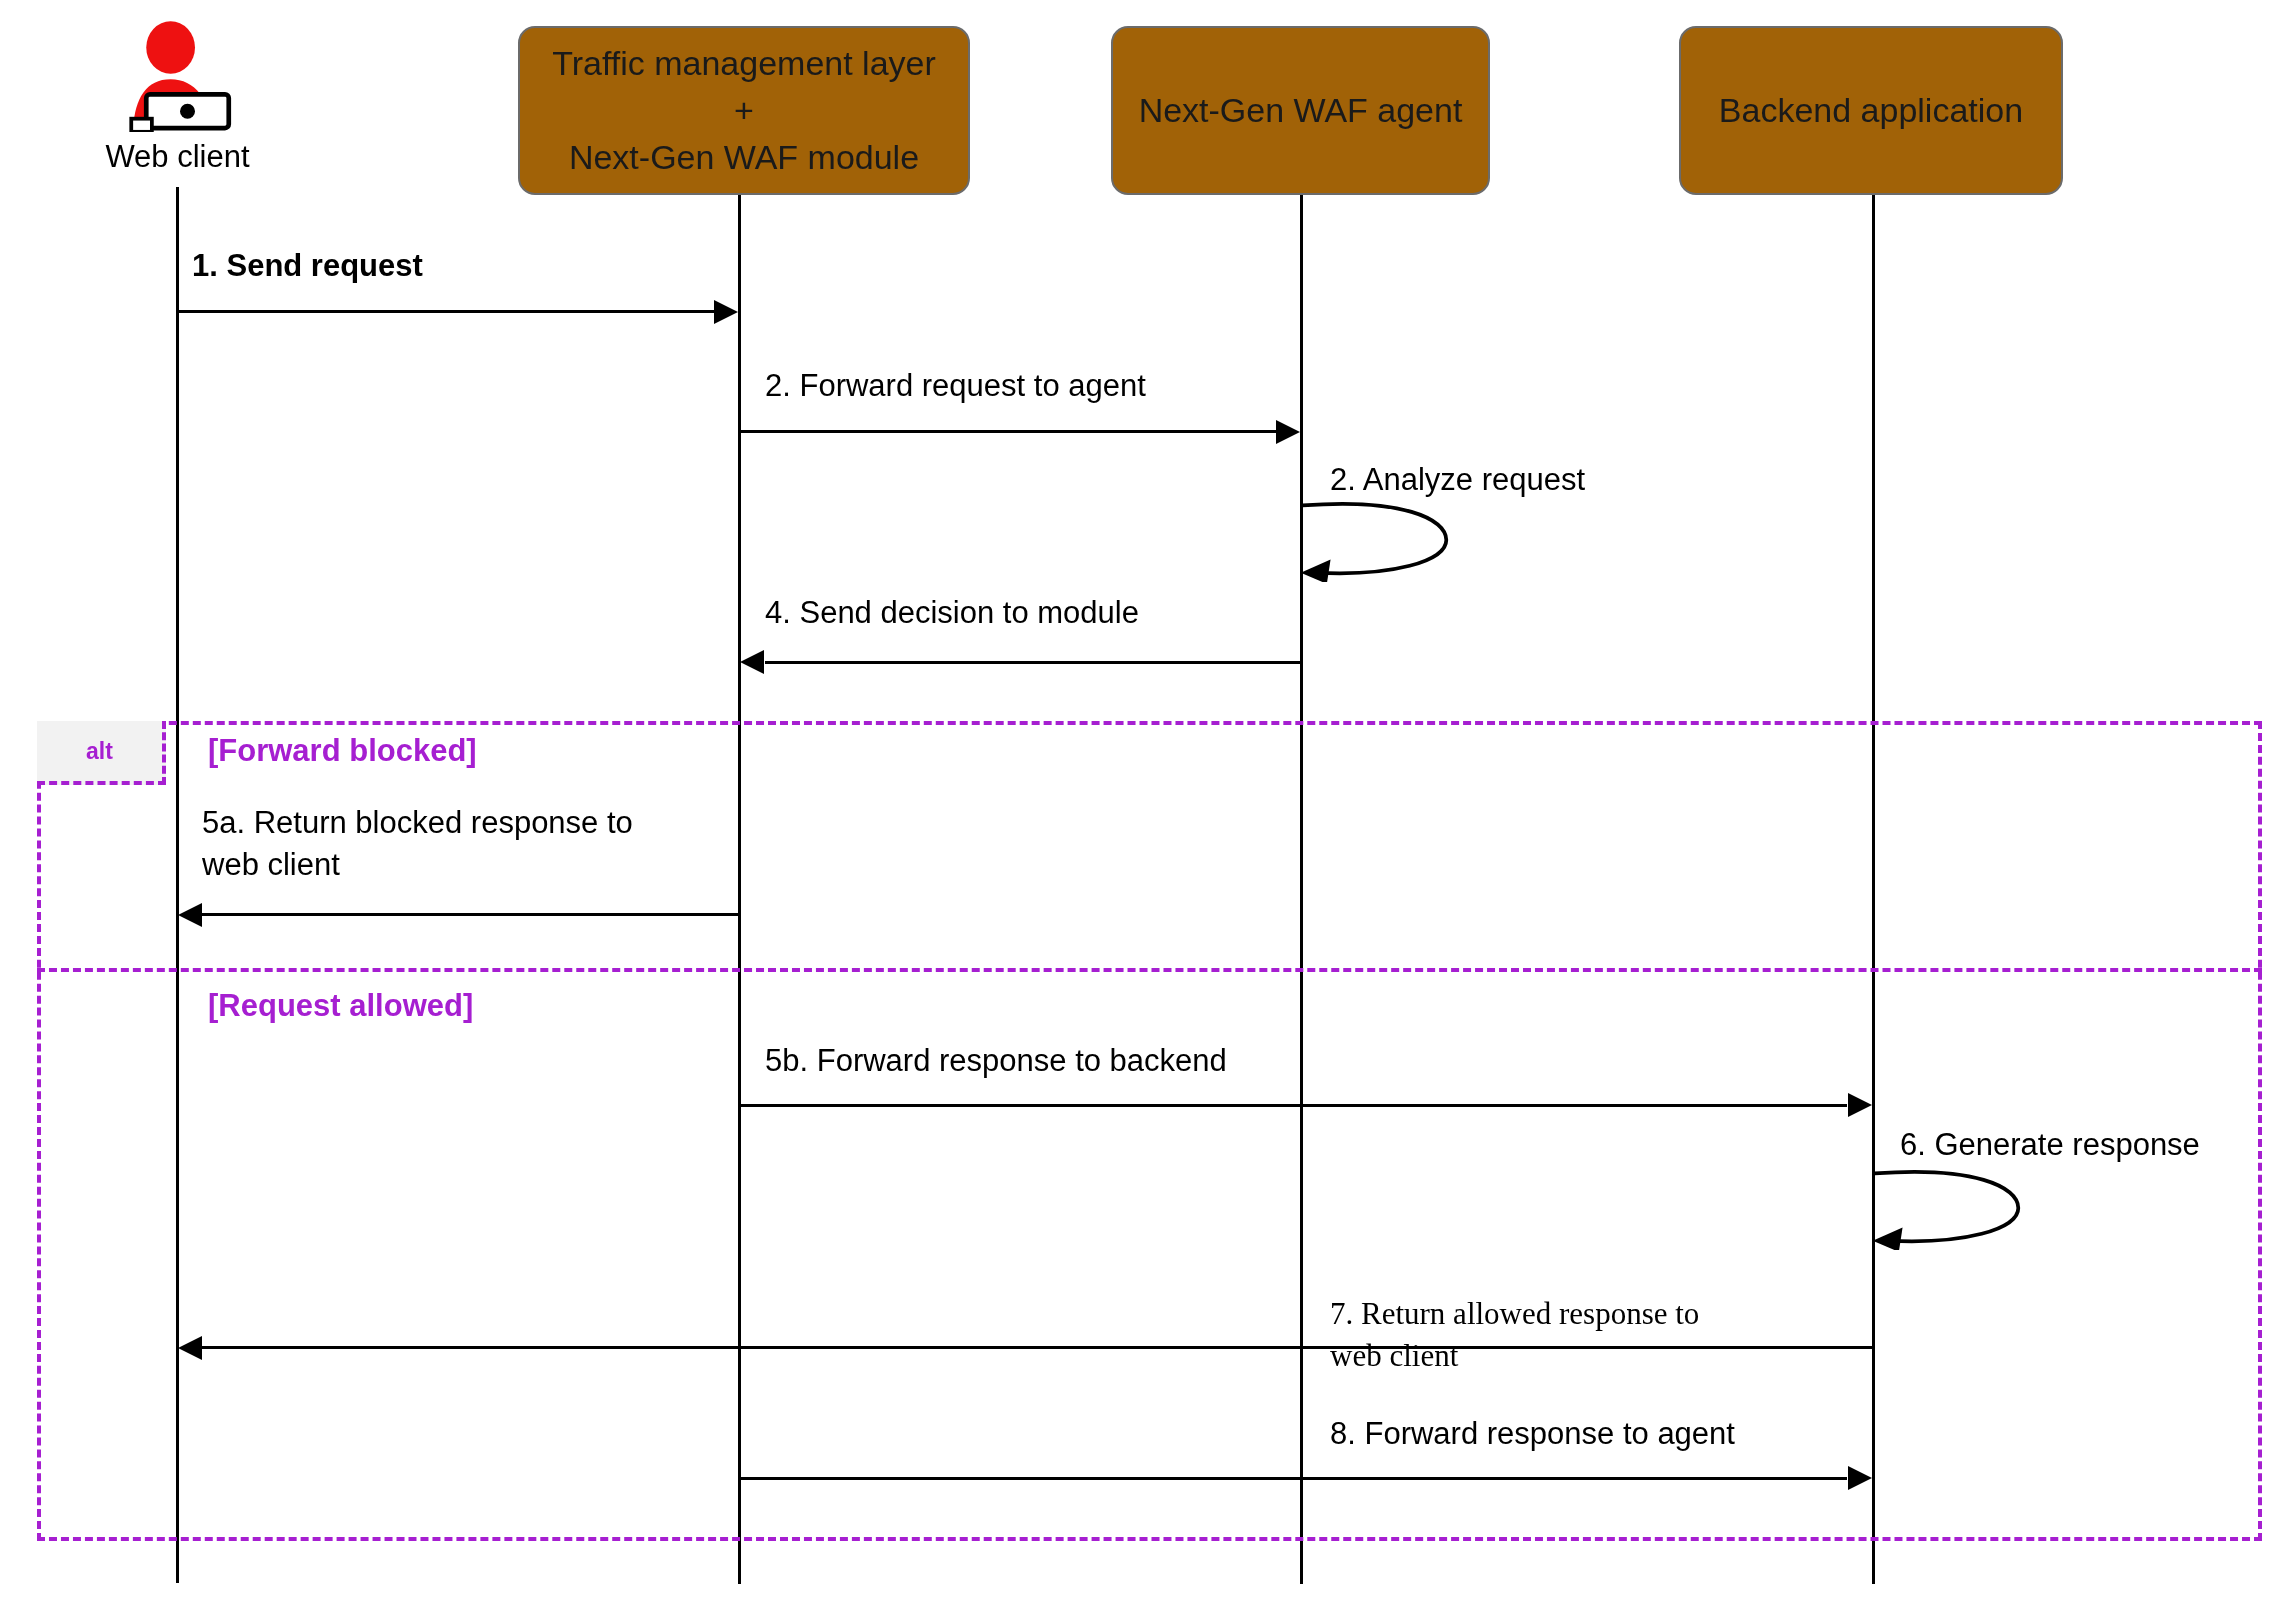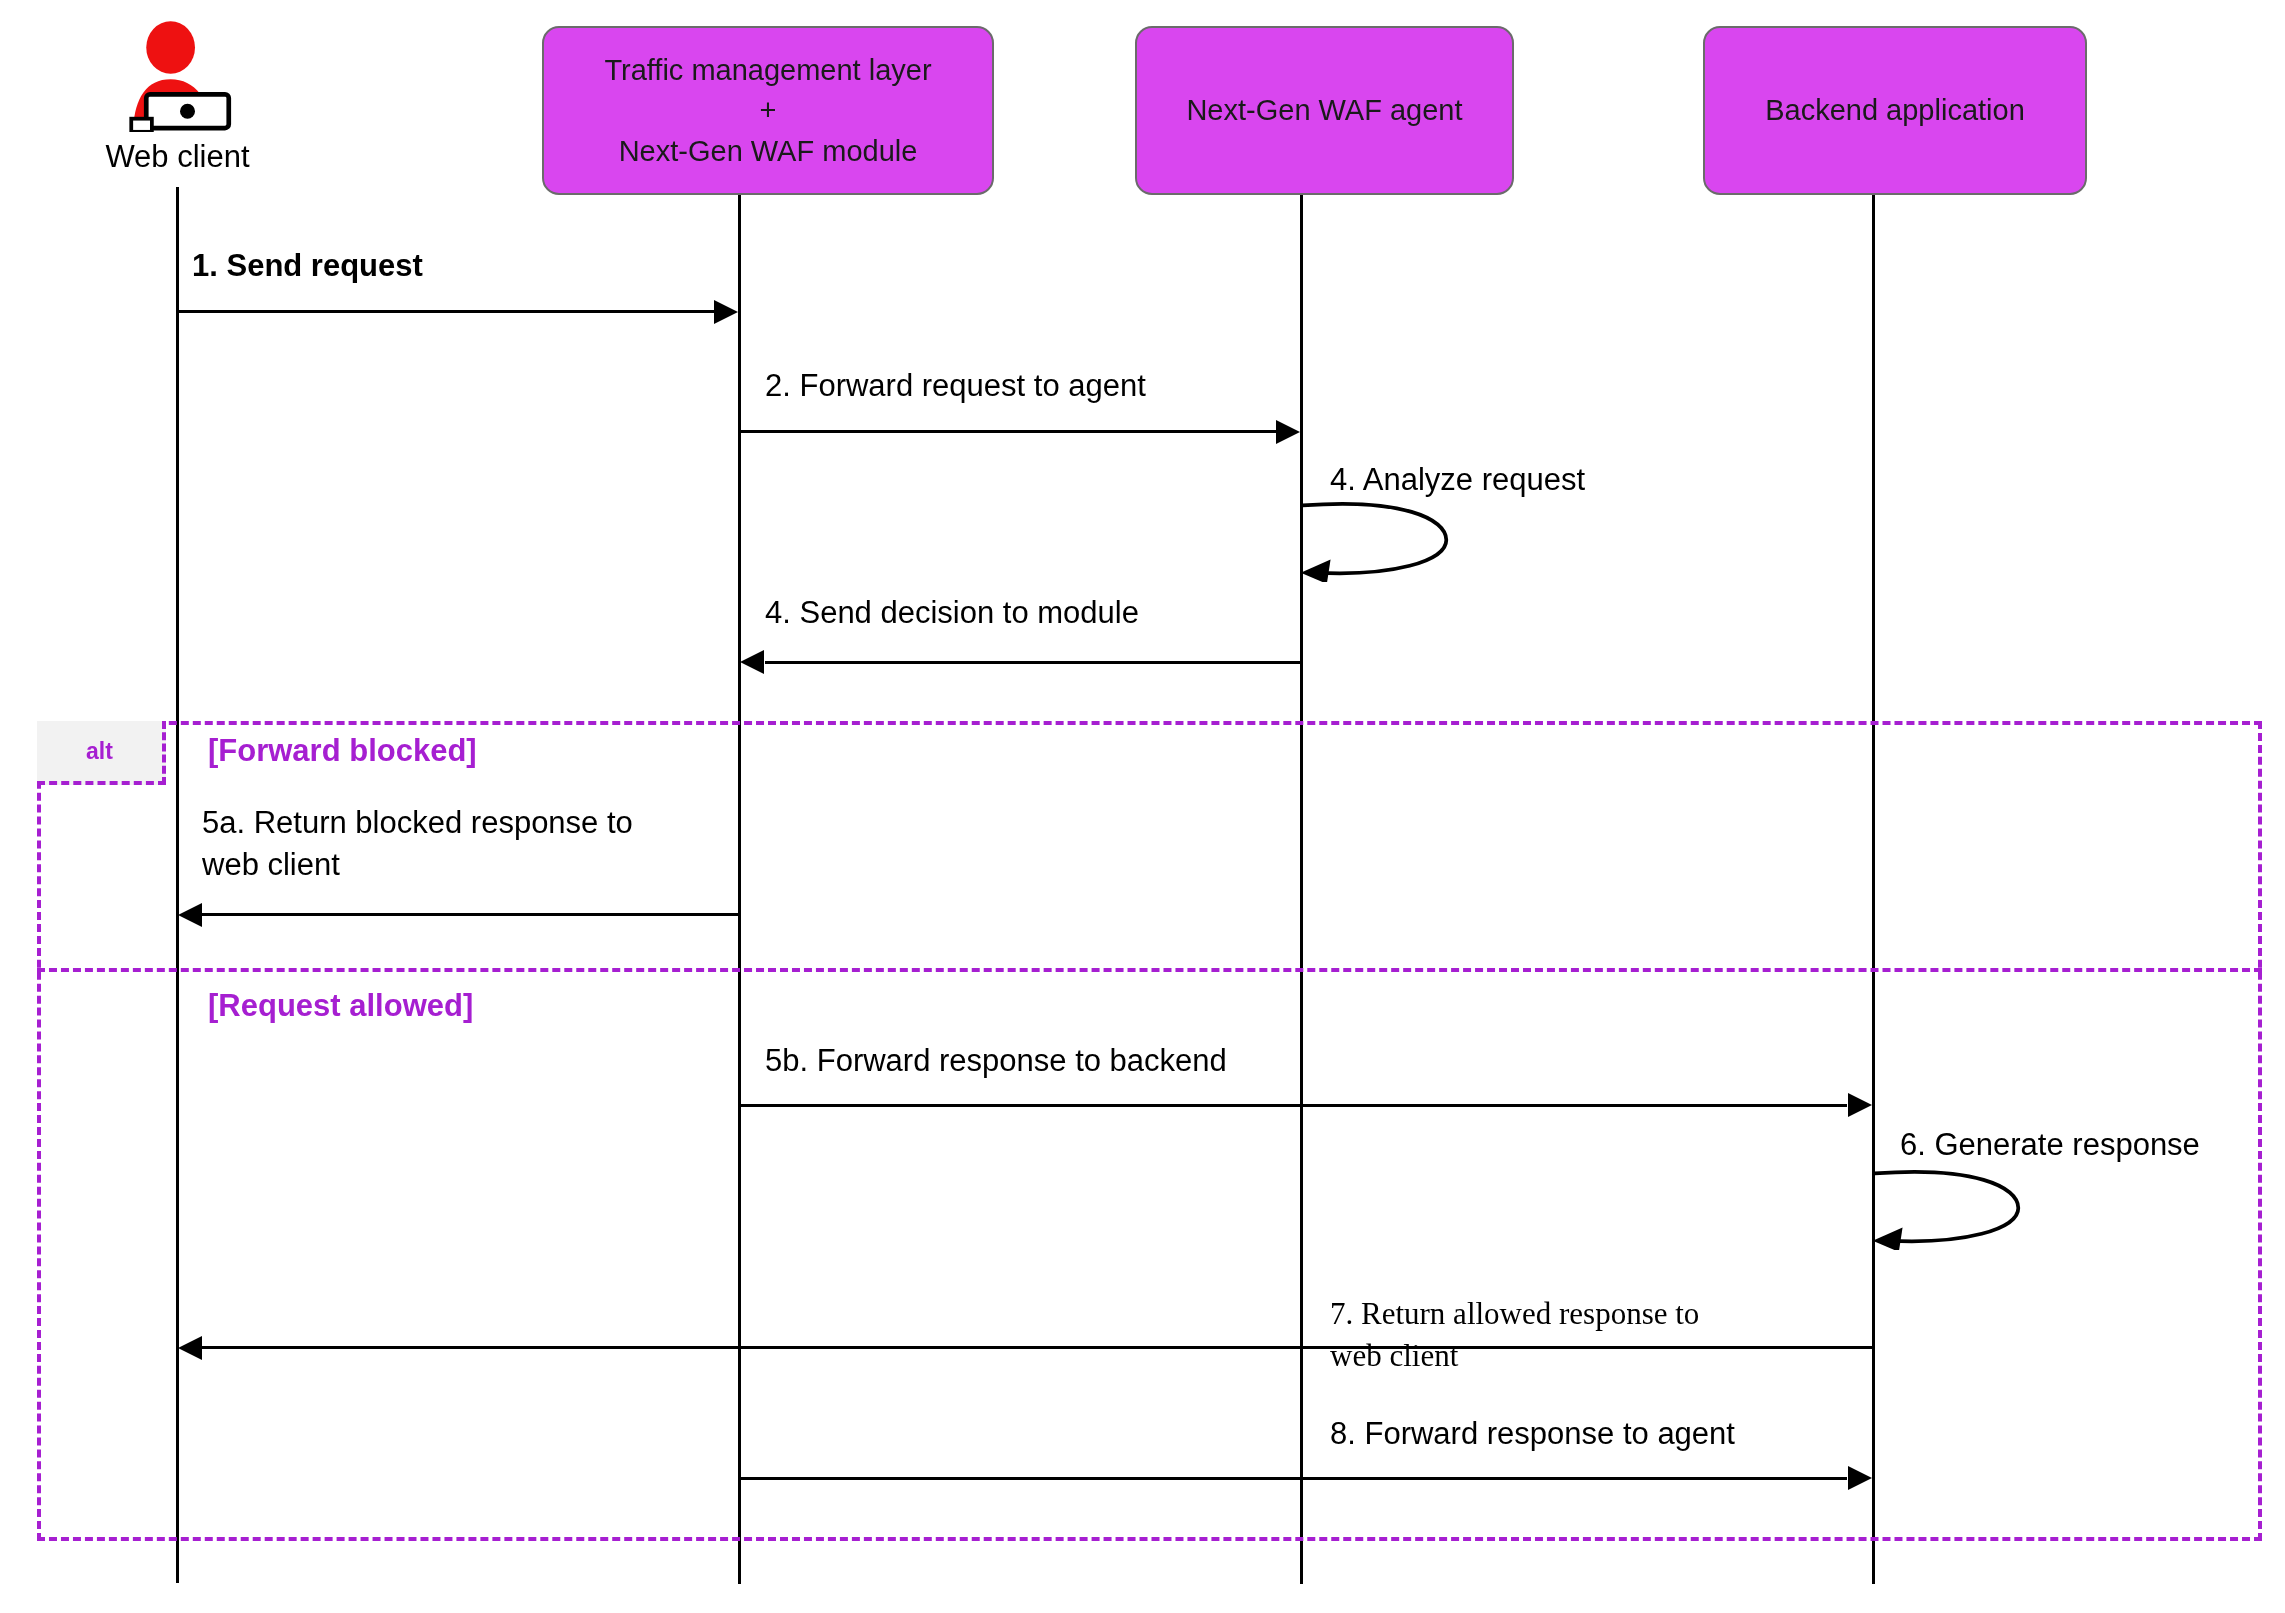--- a/index.html
+++ b/index.html
@@ -1,21 +1,21 @@
 <!DOCTYPE html>
 <html style="font-size:15px"><head>
 <meta charset="utf-8">
 <style>
   html,body{margin:0;padding:0;background:#ffffff;}
   body{width:2285px;height:1613px;font-family:"Liberation Sans",sans-serif;position:relative;overflow:hidden;}
   #stage{position:absolute;left:0;top:0;width:2285px;height:1613px;}
   .lifeline{position:absolute;width:2.8px;background:#000;}
-  .pbox{position:absolute;background:#d946ef;border:2.8px solid #6b6b6b;border-radius:17px;
+  .pbox{position:absolute;background:#a16207;border:2.8px solid #6b6b6b;border-radius:17px;
         display:flex;align-items:center;justify-content:center;text-align:center;
-        font-size:29px;color:#1a1a1a;line-height:1.38;box-sizing:border-box;margin-left:24px;}
+        font-size:34px;color:#1a1a1a;line-height:1.38;box-sizing:border-box;}
   .pbox span{display:block;}
   .actor-label{position:absolute;font-size:31px;color:#000;text-align:center;white-space:nowrap;}
   .msg-line{position:absolute;height:2.8px;background:#000;}
   .arrow-r{position:absolute;width:0;height:0;border-top:12px solid transparent;
            border-bottom:12px solid transparent;border-left:24px solid #000;}
   .arrow-l{position:absolute;width:0;height:0;border-top:12px solid transparent;
            border-bottom:12px solid transparent;border-right:24px solid #000;}
   .msg-label{position:absolute;font-size:31px;color:#000;line-height:1.35;white-space:pre-line;}
   .alt-box{position:absolute;border:4.7px dashed #A61FD1;box-sizing:border-box;}
   .alt-div{position:absolute;height:0;border-top:4.7px dashed #A61FD1;}
@@ -69,21 +69,21 @@
   <div class="alt-cond" style="left:208px;top:988px;">[Request allowed]</div>
 
   <div class="msg-label" style="left:192px;top:245px;font-weight:bold;">1. Send request</div>
   <div class="msg-line" style="left:178px;top:310px;width:536px;"></div>
   <div class="arrow-r" style="left:714px;top:300px;"></div>
 
   <div class="msg-label" style="left:765px;top:365px;">2. Forward request to agent</div>
   <div class="msg-line" style="left:740px;top:430px;width:536px;"></div>
   <div class="arrow-r" style="left:1276px;top:420px;"></div>
 
-  <div class="msg-label" style="left:1330px;top:459px;">4. Analyze request</div>
+  <div class="msg-label" style="left:1330px;top:459px;">2. Analyze request</div>
   <div class="selfloop" style="left:1289px;top:498px;width:169px;height:84px;">
     <svg width="169" height="84" viewBox="0 0 180 90" xmlns="http://www.w3.org/2000/svg">
       <path d="M14 8 C120 0 168 22 168 45 C168 68 110 84 28 80" fill="none" stroke="#000000" stroke-width="4"></path>
       <polygon points="12,80 44,66 40,92" fill="#000000"></polygon>
     </svg>
   </div>
 
   <div class="msg-label" style="left:765px;top:592px;">4. Send decision to module</div>
   <div class="msg-line" style="left:765px;top:661px;width:536px;"></div>
   <div class="arrow-l" style="left:740px;top:650px;"></div>

